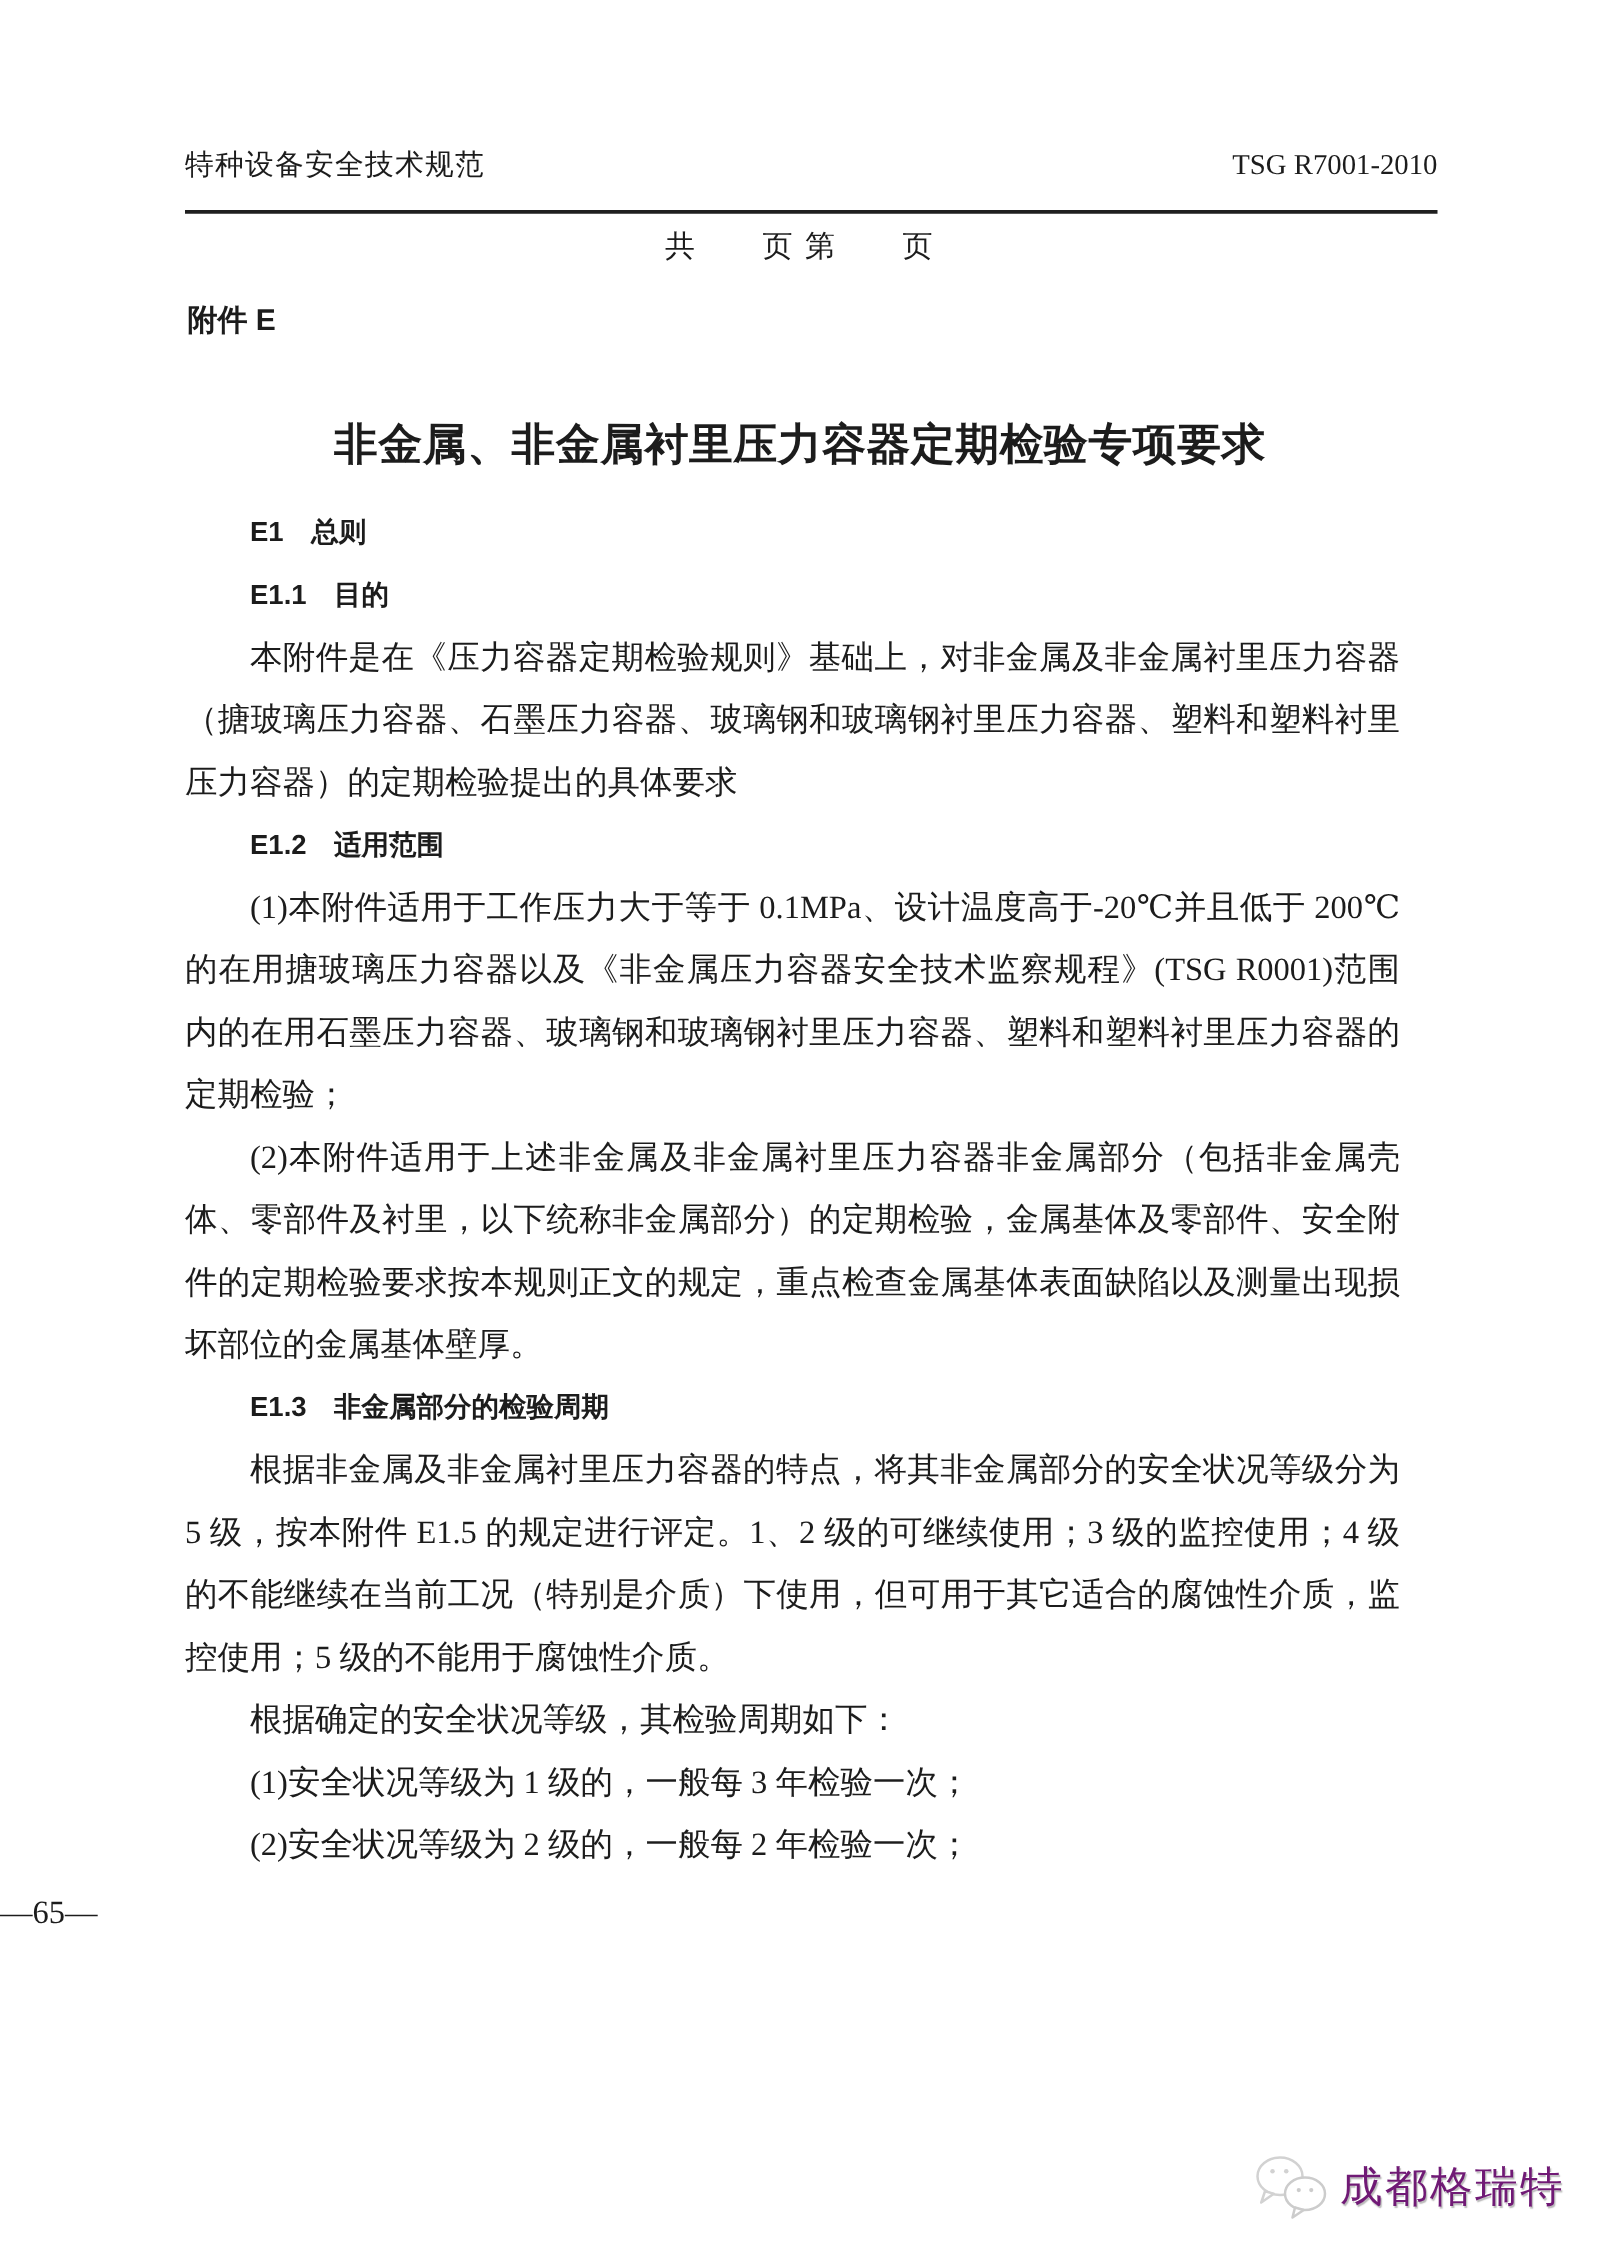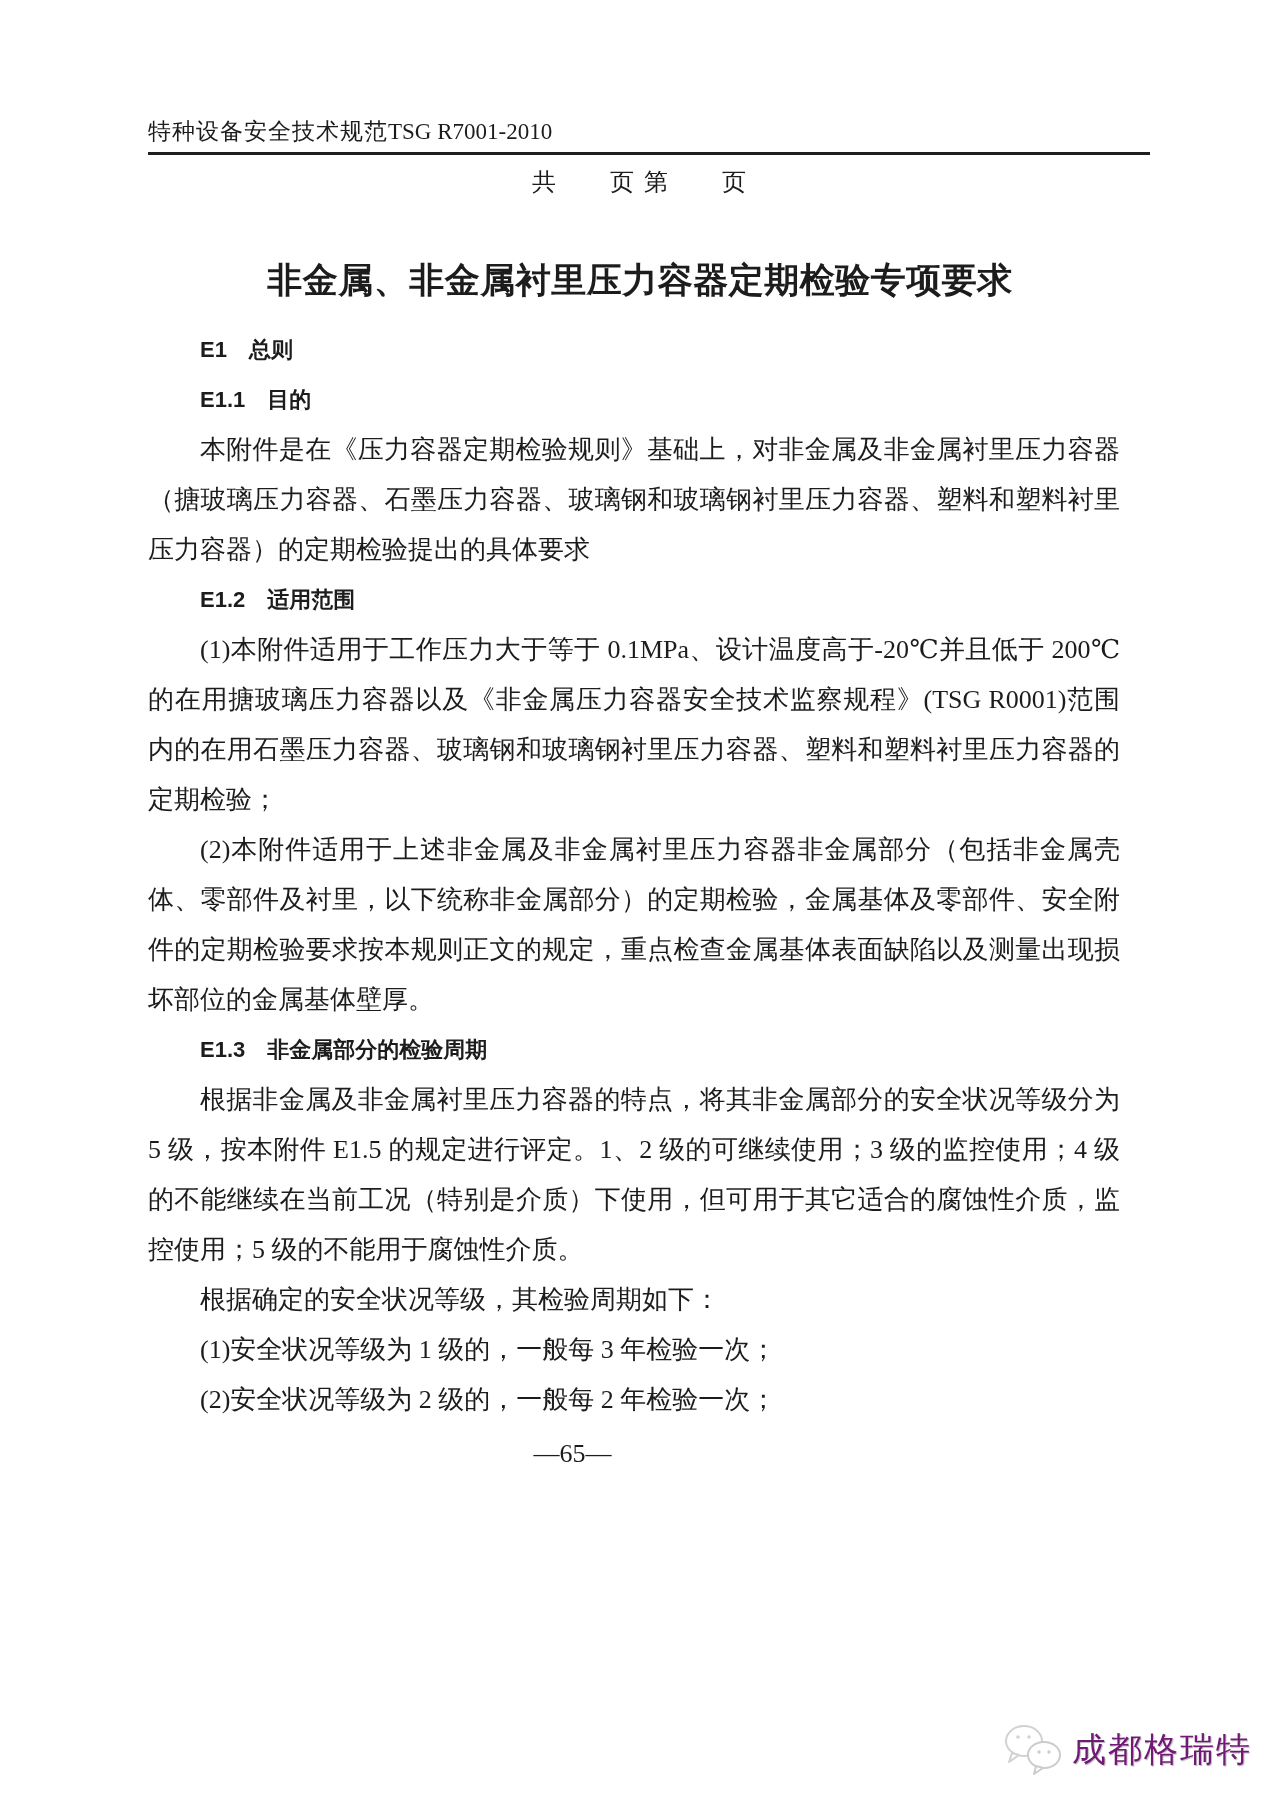--- a/index.html
+++ b/index.html
@@ -7,23 +7,23 @@
     width:1280px;height:1810px;position:relative;overflow:hidden;
     color:#1c1c1c;
     font-family:"Liberation Serif","DejaVu Serif",serif;
     -webkit-font-smoothing:antialiased;
   }
   .page{width:1280px;height:1810px;position:relative;}
 
   
   .header{
     margin:0 130px 0 148px;
-    padding-top:116px;padding-bottom:4px;
+    padding-top:116px;padding-bottom:20px;
     border-bottom:3px solid #1f1f1f;
-    display:flex;justify-content:flex-start;align-items:flex-end;
+    display:flex;justify-content:space-between;align-items:flex-end;
     font-size:23px;line-height:32px;
   }
   .header .h-left{letter-spacing:1px;}
   .header .h-right{font-size:23px;}
 
   
   .pagination{
     margin-top:14px;text-align:center;
     font-size:24px;line-height:26px;letter-spacing:2px;
   }
@@ -53,21 +53,21 @@
     text-indent:52px;margin:0;
   }
   .para{
     margin:0;text-align:justify;text-indent:2em;
     font-size:26px;line-height:50px;
     font-family:"Liberation Serif","DejaVu Serif",serif;
   }
 
   
   .page-num{
-    margin:14px 135px 0 0;text-align:center;
+    margin:14px 135px 0 0;text-align:left;
     font-size:26px;line-height:30px;
   }
 
   
   .watermark{
     position:absolute;right:28px;top:1722px;
     display:flex;align-items:center;gap:6px;
   }
   .wm-text{
     font-family:"Liberation Sans","DejaVu Sans",sans-serif;
@@ -83,20 +83,21 @@
 
 <div class="page">
 
   <div class="header">
     <span class="h-left">特种设备安全技术规范</span>
     <span class="h-right">TSG R7001-2010</span>
   </div>
 
   <div class="pagination">共　　页 第　　页</div>
 
+  <div class="attach">附件 E</div>
 
   <div class="doc-title">非金属、非金属衬里压力容器定期检验专项要求</div>
 
   <div class="doc-body">
     <p class="sec-heading">E1　总则</p>
     <p class="sec-heading">E1.1　目的</p>
     <p class="para">本附件是在《压力容器定期检验规则》基础上，对非金属及非金属衬里压力容器（搪玻璃压力容器、石墨压力容器、玻璃钢和玻璃钢衬里压力容器、塑料和塑料衬里压力容器）的定期检验提出的具体要求</p>
     <p class="sec-heading">E1.2　适用范围</p>
     <p class="para">(1)本附件适用于工作压力大于等于 0.1MPa、设计温度高于-20℃并且低于 200℃的在用搪玻璃压力容器以及《非金属压力容器安全技术监察规程》(TSG R0001)范围内的在用石墨压力容器、玻璃钢和玻璃钢衬里压力容器、塑料和塑料衬里压力容器的定期检验；</p>
     <p class="para">(2)本附件适用于上述非金属及非金属衬里压力容器非金属部分（包括非金属壳体、零部件及衬里，以下统称非金属部分）的定期检验，金属基体及零部件、安全附件的定期检验要求按本规则正文的规定，重点检查金属基体表面缺陷以及测量出现损坏部位的金属基体壁厚。</p>

